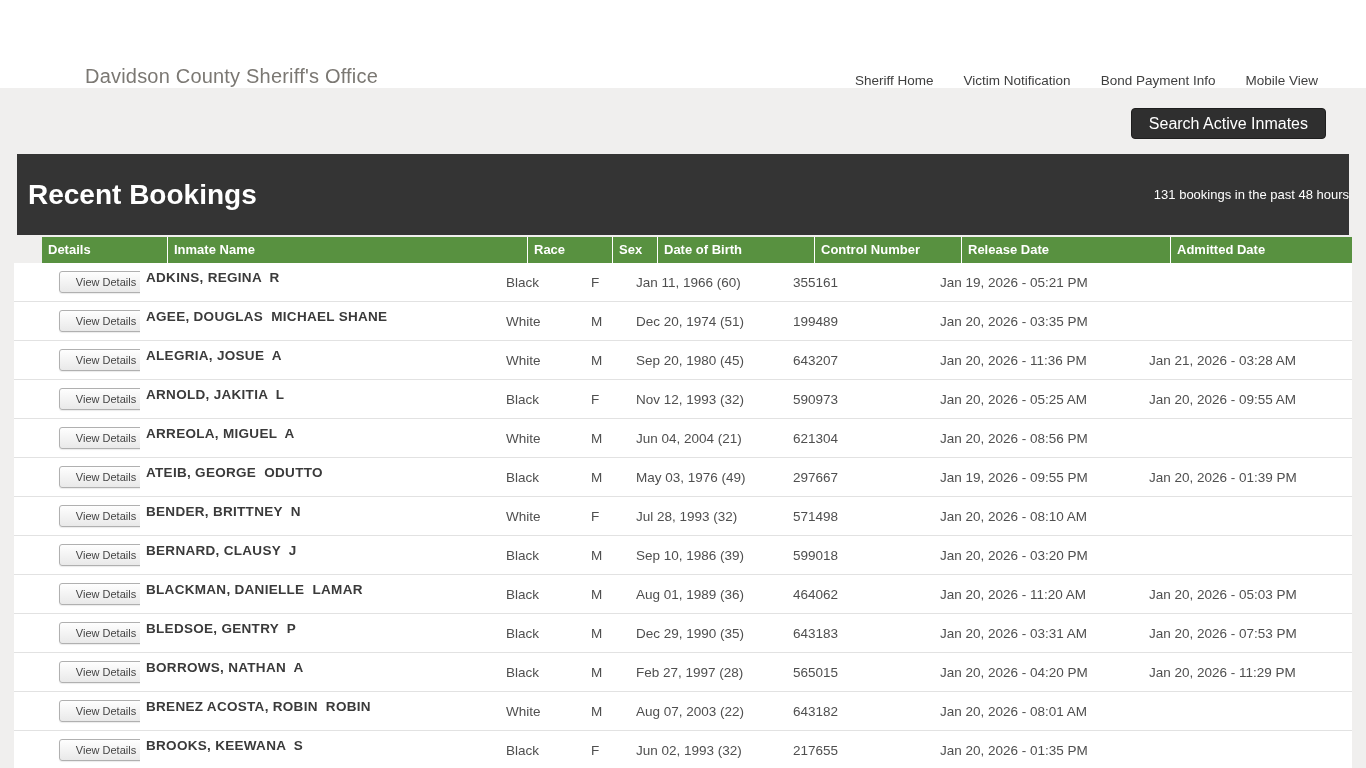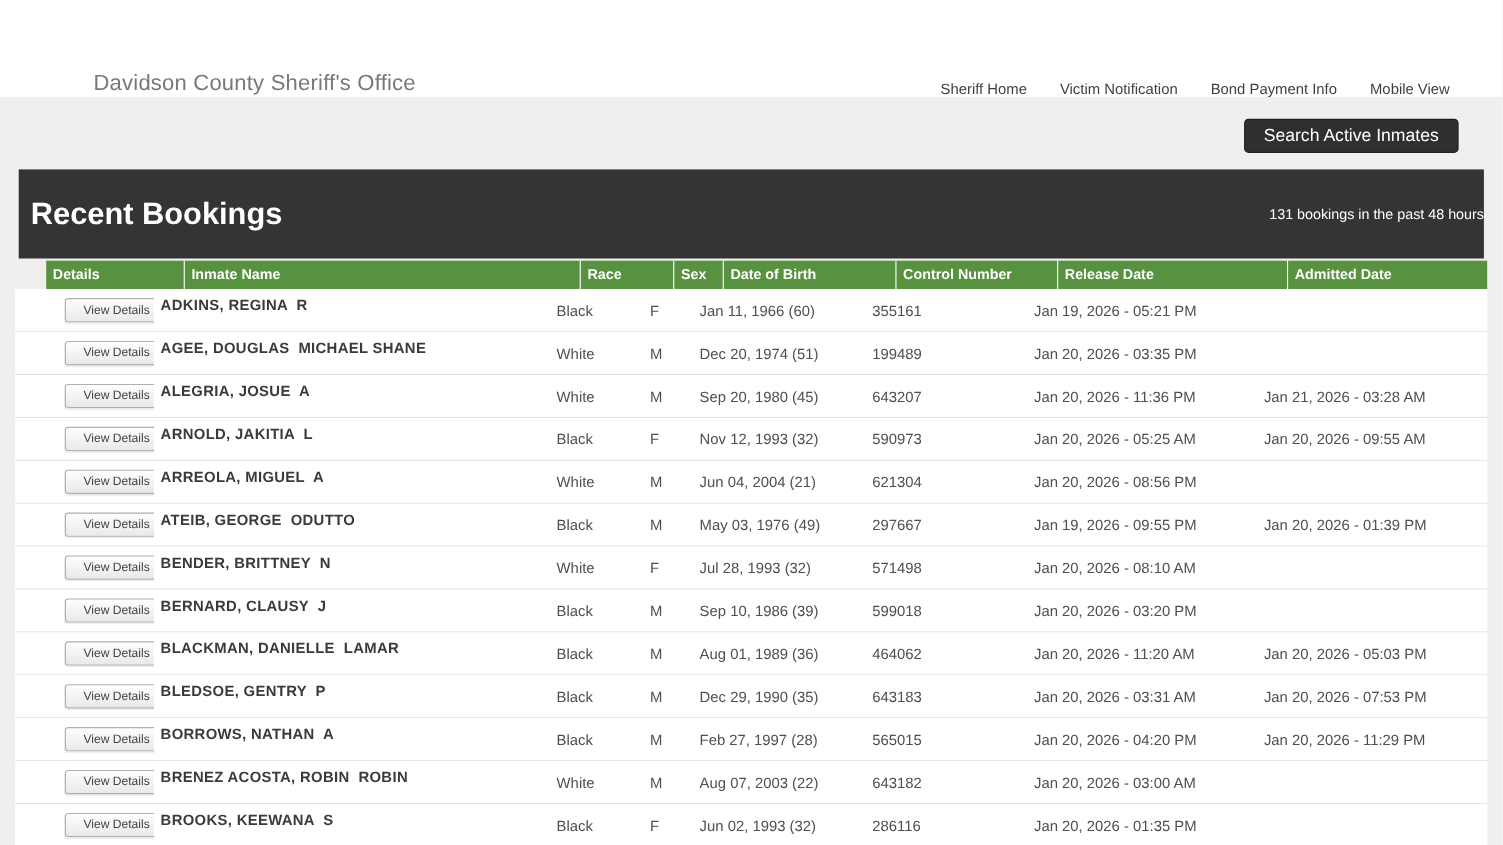--- a/index.html
+++ b/index.html
@@ -224,31 +224,31 @@
 
   <div class="grid-row tr">
     <div class="td td-details">
       <button class="vd-btn">View Details</button>
     </div>
     <div class="td td-name">BRENEZ ACOSTA, ROBIN  ROBIN</div>
     <div class="td">White</div>
     <div class="td">M</div>
     <div class="td">Aug 07, 2003 (22)</div>
     <div class="td">643182</div>
-    <div class="td">Jan 20, 2026 - 03:00 AM</div>
+    <div class="td">Jan 20, 2026 - 08:01 AM</div>
     <div class="td"></div>
   </div>
 
   <div class="grid-row tr">
     <div class="td td-details">
       <button class="vd-btn">View Details</button>
     </div>
     <div class="td td-name">BROOKS, KEEWANA  S</div>
     <div class="td">Black</div>
     <div class="td">F</div>
     <div class="td">Jun 02, 1993 (32)</div>
-    <div class="td">286116</div>
+    <div class="td">217655</div>
     <div class="td">Jan 20, 2026 - 01:35 PM</div>
     <div class="td"></div>
   </div>
 </div>
   </div>
 </div>
 
 </body></html>

